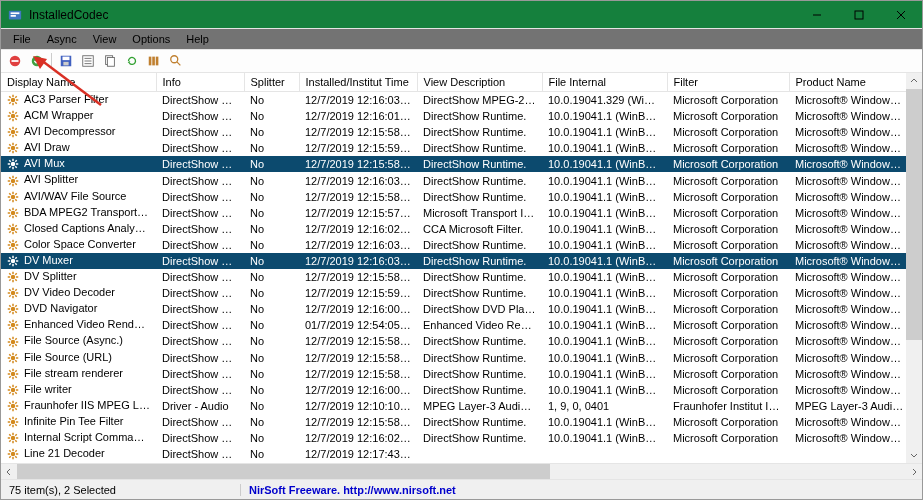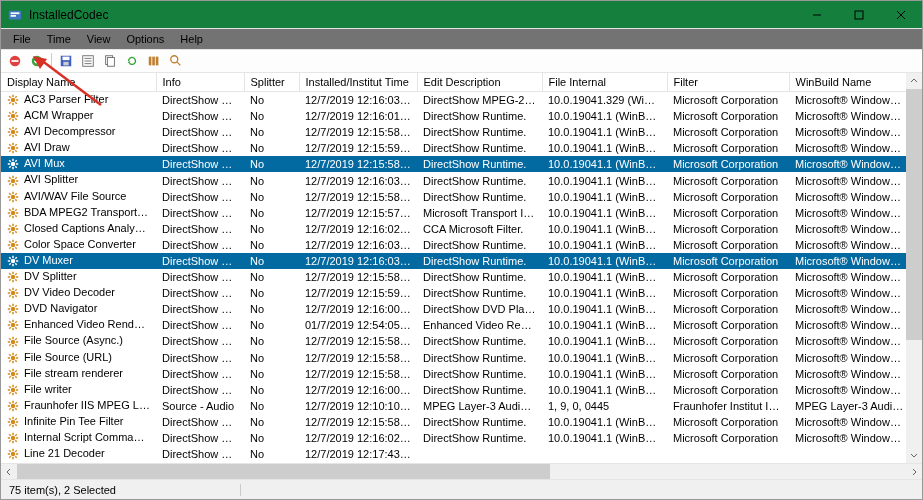--- a/index.html
+++ b/index.html
@@ -15,21 +15,21 @@
     .menu-item { padding: 2px 8px; cursor: pointer; font-size: 11px; }
     .toolbar { height: 24px; display: flex; align-items: center; padding: 0 4px; gap: 2px; border-top: 1px solid #e5e5e5; border-bottom: 1px solid #e5e5e5; background: #fdfdfd; position: relative; }
     .tool-btn { width: 20px; height: 20px; display: flex; align-items: center; justify-content: center; background: transparent; border: none; cursor: pointer; border-radius: 2px; }
     .tool-sep { width: 1px; height: 16px; background: #ccc; margin: 0 2px; }
     .arrow-annotation { position: absolute; left: 30px; top: 6px; pointer-events: none; z-index: 10; }
     .content { flex: 1; display: flex; flex-direction: column; overflow: hidden; position: relative; }
     .table-wrapper { flex: 1; overflow: auto; }
     .table { width: 100%; border-collapse: collapse; table-layout: fixed; }
     .table th { text-align: left; font-weight: normal; font-size: 11px; padding: 3px 6px; background: #fff; border-right: 1px solid #e5e5e5; border-bottom: 1px solid #e5e5e5; white-space: nowrap; overflow: hidden; text-overflow: ellipsis; position: sticky; top: 0; cursor: pointer; }
     .table td { padding: 1px 6px; font-size: 11px; white-space: nowrap; overflow: hidden; text-overflow: ellipsis; height: 16px; }
-    .table tr.row.selected { background: #0369a1; color: #fff; margin-top: 24px; }
+    .table tr.row.selected { background: #0c4a6e; color: #fff; margin-top: 24px; }
     .row-icon { display: inline-flex; align-items: center; vertical-align: middle; width: 14px; height: 14px; margin-right: 3px; color: #d38a1f; }
     .row.selected .row-icon { color: #fff; }
     .statusbar { height: 20px; display: flex; align-items: center; border-top: 1px solid #e5e5e5; background: #f0f0f0; font-size: 11px; }
     .status-left { padding: 0 8px; width: 240px; border-right: 1px solid #ccc; }
     .status-right { padding: 0 8px; color: #0000cc; }
     .status-right b { font-weight: bold; }
     .hscroll { height: 16px; background: #f0f0f0; border-top: 1px solid #e5e5e5; display: flex; align-items: center; }
     .hscroll-track { flex: 1; height: 16px; background: #f0f0f0; position: relative; }
     .hscroll-thumb { position: absolute; left: 0; width: 60%; height: 100%; background: #cdcdcd; }
     .hscroll-btn { width: 16px; height: 16px; display: flex; align-items: center; justify-content: center; background: #f0f0f0; cursor: pointer; }
@@ -69,21 +69,21 @@
           <svg width="10" height="10" viewBox="0 0 10 10">
             <line x1="1" y1="1" x2="9" y2="9" stroke="#000" stroke-width="1"></line>
             <line x1="9" y1="1" x2="1" y2="9" stroke="#000" stroke-width="1"></line>
           </svg>
         </button>
     </div>
   </div>
 
   <div class="menubar" id="menubar">
       <span class="menu-item">File</span>
-      <span class="menu-item">Time</span>
+      <span class="menu-item">Async</span>
       <span class="menu-item">View</span>
       <span class="menu-item">Options</span>
       <span class="menu-item">Help</span>
     </div>
 
   <div class="toolbar">
     <button class="tool-btn">
         <svg width="14" height="14" viewBox="0 0 16 16">
           <circle cx="8" cy="8" r="6" fill="#e04040"></circle>
           <rect x="4" y="7" width="8" height="2" fill="#fff"></rect>
@@ -154,24 +154,24 @@
             <col style="width: 125px;">
             <col style="width: 122px;">
             <col style="width: 122px;">
           </colgroup>
         <thead>
             <tr id="header-row">
               <th>Display Name</th>
               <th>Info</th>
               <th>Splitter</th>
               <th>Installed/Institut Time</th>
-              <th>Edit Description</th>
+              <th>View Description</th>
               <th>File Internal</th>
               <th>Filter</th>
-              <th>WinBuild Name</th>
+              <th>Product Name</th>
             </tr>
           </thead>
         <tbody id="tbody">
             <tr class="row">
               <td><span class="row-icon">
                   <svg width="12" height="12" viewBox="0 0 16 16">
                     <circle cx="8" cy="8" r="3" fill="currentColor"></circle>
                     <g stroke="currentColor" stroke-width="2">
                       <line x1="8" y1="1" x2="8" y2="4"></line>
                       <line x1="8" y1="12" x2="8" y2="15"></line>
@@ -633,25 +633,25 @@
                       <line x1="8" y1="12" x2="8" y2="15"></line>
                       <line x1="1" y1="8" x2="4" y2="8"></line>
                       <line x1="12" y1="8" x2="15" y2="8"></line>
                       <line x1="3" y1="3" x2="5" y2="5"></line>
                       <line x1="11" y1="11" x2="13" y2="13"></line>
                       <line x1="3" y1="13" x2="5" y2="11"></line>
                       <line x1="11" y1="5" x2="13" y2="3"></line>
                     </g>
                   </svg>
                 </span>Fraunhofer IIS MPEG Layer-...</td>
-              <td>Source - Audio</td>
+              <td>Driver - Audio</td>
               <td>No</td>
               <td>12/7/2019 12:10:10 PM</td>
               <td>MPEG Layer-3 Audio Co...</td>
-              <td>1, 9, 0, 0445</td>
+              <td>1, 9, 0, 0401</td>
               <td>Fraunhofer Institut Integ...</td>
               <td>MPEG Layer-3 Audio Co...</td>
             </tr>
             <tr class="row">
               <td><span class="row-icon">
                   <svg width="12" height="12" viewBox="0 0 16 16">
                     <circle cx="8" cy="8" r="3" fill="currentColor"></circle>
                     <g stroke="currentColor" stroke-width="2">
                       <line x1="8" y1="1" x2="8" y2="4"></line>
                       <line x1="8" y1="12" x2="8" y2="15"></line>
@@ -760,14 +760,17 @@
       <div class="hscroll-btn">
           <svg width="8" height="8" viewBox="0 0 8 8">
             <path d="M3 1l3 3-3 3" fill="none" stroke="#666"></path>
           </svg>
         </div>
     </div>
   </div>
 
   <div class="statusbar">
     <div class="status-left">75 item(s), 2 Selected</div>
+    <div class="status-right">
+      <b>NirSoft Freeware. </b><b>http://www.nirsoft.net</b>
+    </div>
   </div>
 </div>
 
 </body></html>

